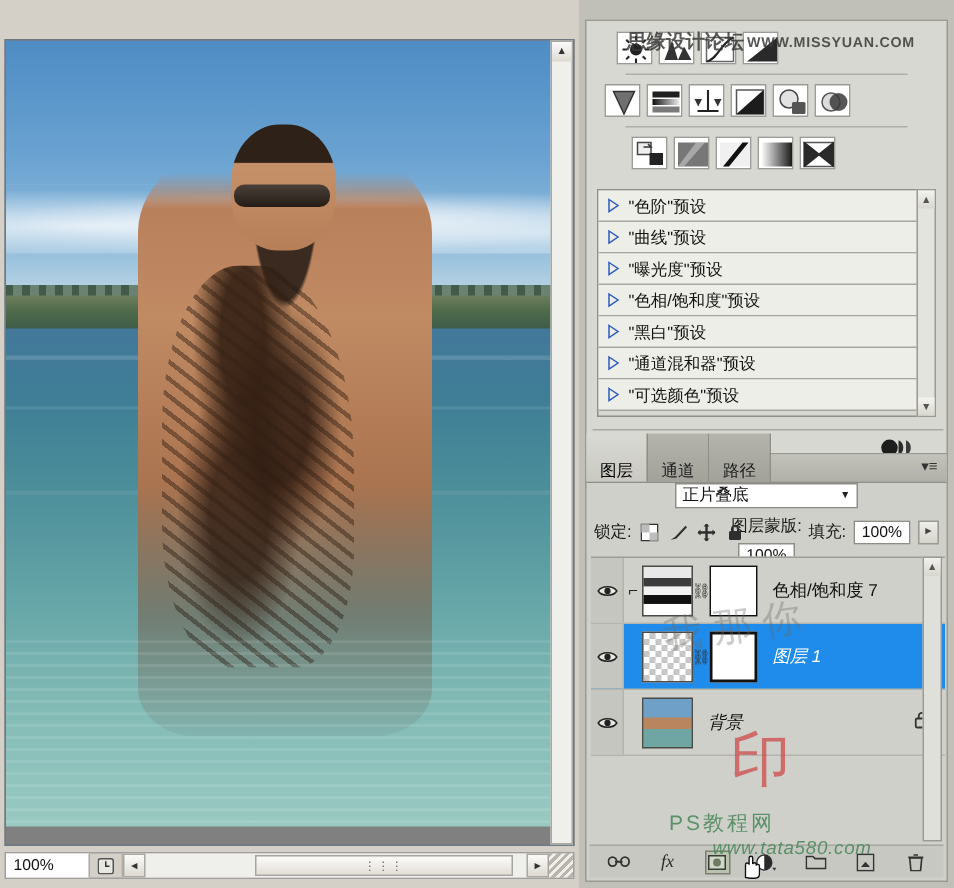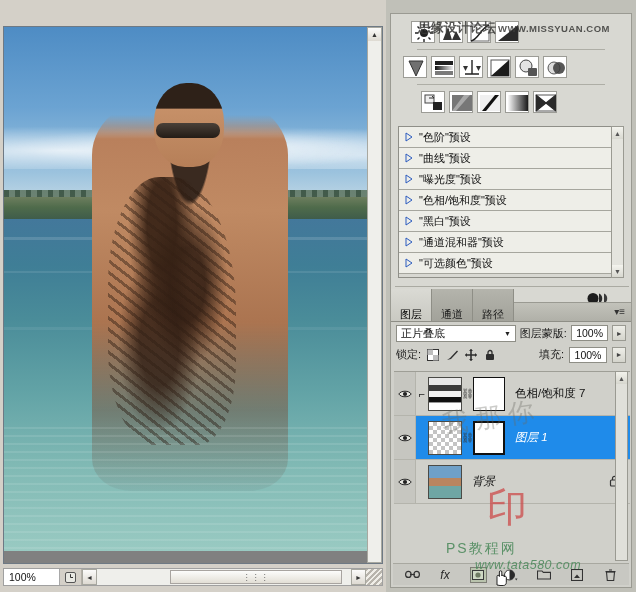--- a/index.html
+++ b/index.html
@@ -145,21 +145,21 @@
 
   #layers-panel { position:absolute; left:4px; top:302px; width:242px; height:286px;
     background:#d0d0ca; border:1px solid #9a9a92; }
   #layers-tabs { height:19px; display:flex; align-items:flex-end;
     background: linear-gradient(to bottom,#c2c2ba,#b0b0a8); border-bottom:1px solid #8e8e86; }
   .ltab { height:18px; padding:16px 9px; font-size:11px; color:#1c1c1c; line-height:18px;
     background: linear-gradient(to bottom,#b4b4ac,#a2a29a); border-right:1px solid #8e8e86; }
   .ltab.active { background: linear-gradient(to bottom,#dadad4,#c9c9c2); color:#000; }
   #tab-menu { margin-left:auto; padding-right:6px; font-size:10px; color:#333; line-height:18px; }
 
-  #blend-row { height:22px; display:flex; align-items:center; padding:0 5px; gap:4px; }
+  #blend-row { height:22px; display:flex; align-items:center; padding:0 5px; gap:4px;flex-direction:column; }
   #blend-select { width:122px; height:17px; background:#fff; border:1px solid #8e8e86;
     font-size:11px; color:#111; line-height:15px; padding-left:4px; display:flex; align-items:center; position:relative; }
   #blend-select .caret { position:absolute; right:4px; font-size:7px; color:#222; }
   .field-label { font-size:11px; color:#1a1a1a; white-space:nowrap; }
   .num-field { width:38px; height:16px; background:#fff; border:1px solid #8e8e86;
     font-size:10.5px; color:#111; line-height:14px; text-align:center; }
   .num-stepper { width:14px; height:16px; border:1px solid #9a9a92;
     background:linear-gradient(to bottom,#eeeee8,#d4d4cc); display:flex; align-items:center; justify-content:center;
     font-size:7px; color:#444; }
 
@@ -557,21 +557,21 @@
 
       <div id="layers-footer">
         <div class="foot-btn">
           <svg width="15" height="9" viewBox="0 0 15 9">
               <path d="M5 4.5 h5" stroke="#333" stroke-width="1.2"></path>
             <rect x="0.6" y="1.4" width="5.5" height="6" rx="3" fill="none" stroke="#333" stroke-width="1.2"></rect>
             <rect x="8.9" y="1.4" width="5.5" height="6" rx="3" fill="none" stroke="#333" stroke-width="1.2"></rect>
             </svg>
         </div>
         <div class="foot-btn">
-          <span style="font-style:italic;font-family:Liberation Sans, sans-serif;font-size:12px">fx</span>
+          <span style="font-style:italic;font-family:Liberation Serif, serif;font-size:12px">fx</span>
         </div>
         <div class="foot-btn pressed">
           <svg width="12" height="10" viewBox="0 0 12 10">
               <rect x="0.5" y="0.5" width="11" height="9" fill="#cfd8c4" stroke="#3a3a3a"></rect>
             <circle cx="6" cy="5" r="2.6" fill="#6e7a62"></circle>
             </svg>
         </div>
         <div class="foot-btn">
           <svg width="14" height="12" viewBox="0 0 14 12">
               <circle cx="5.5" cy="6" r="5" fill="#fff" stroke="#333"></circle>

